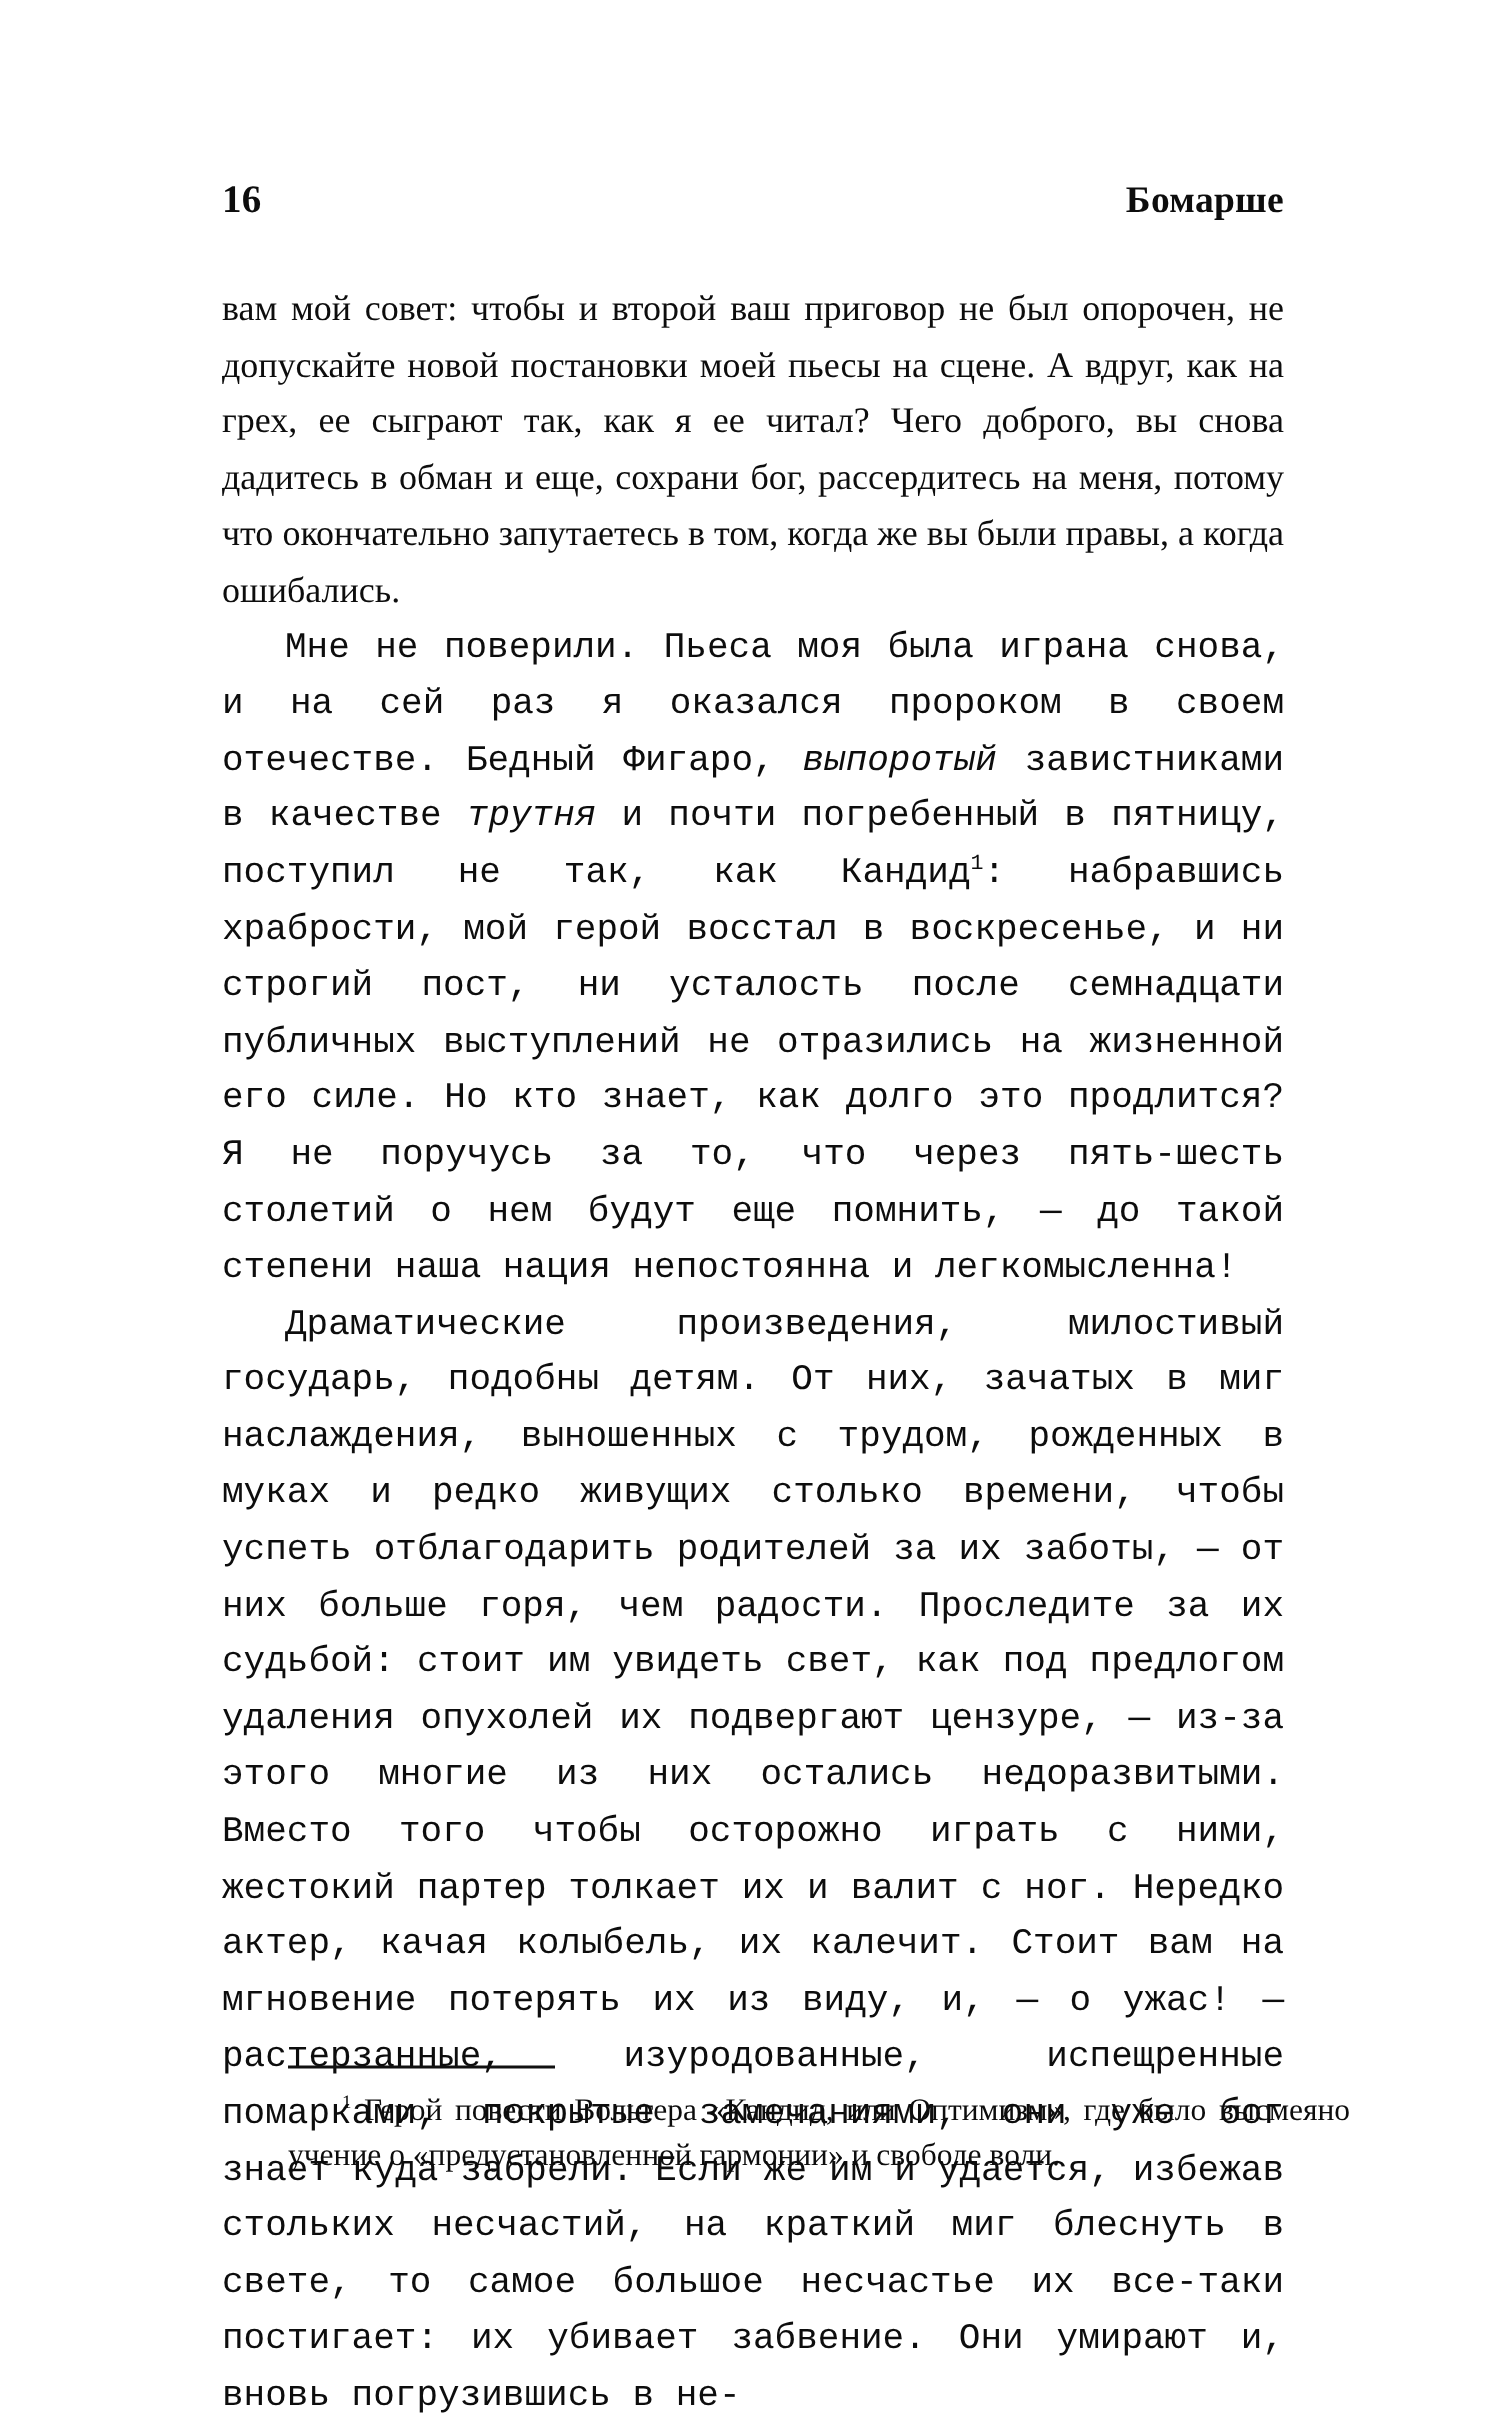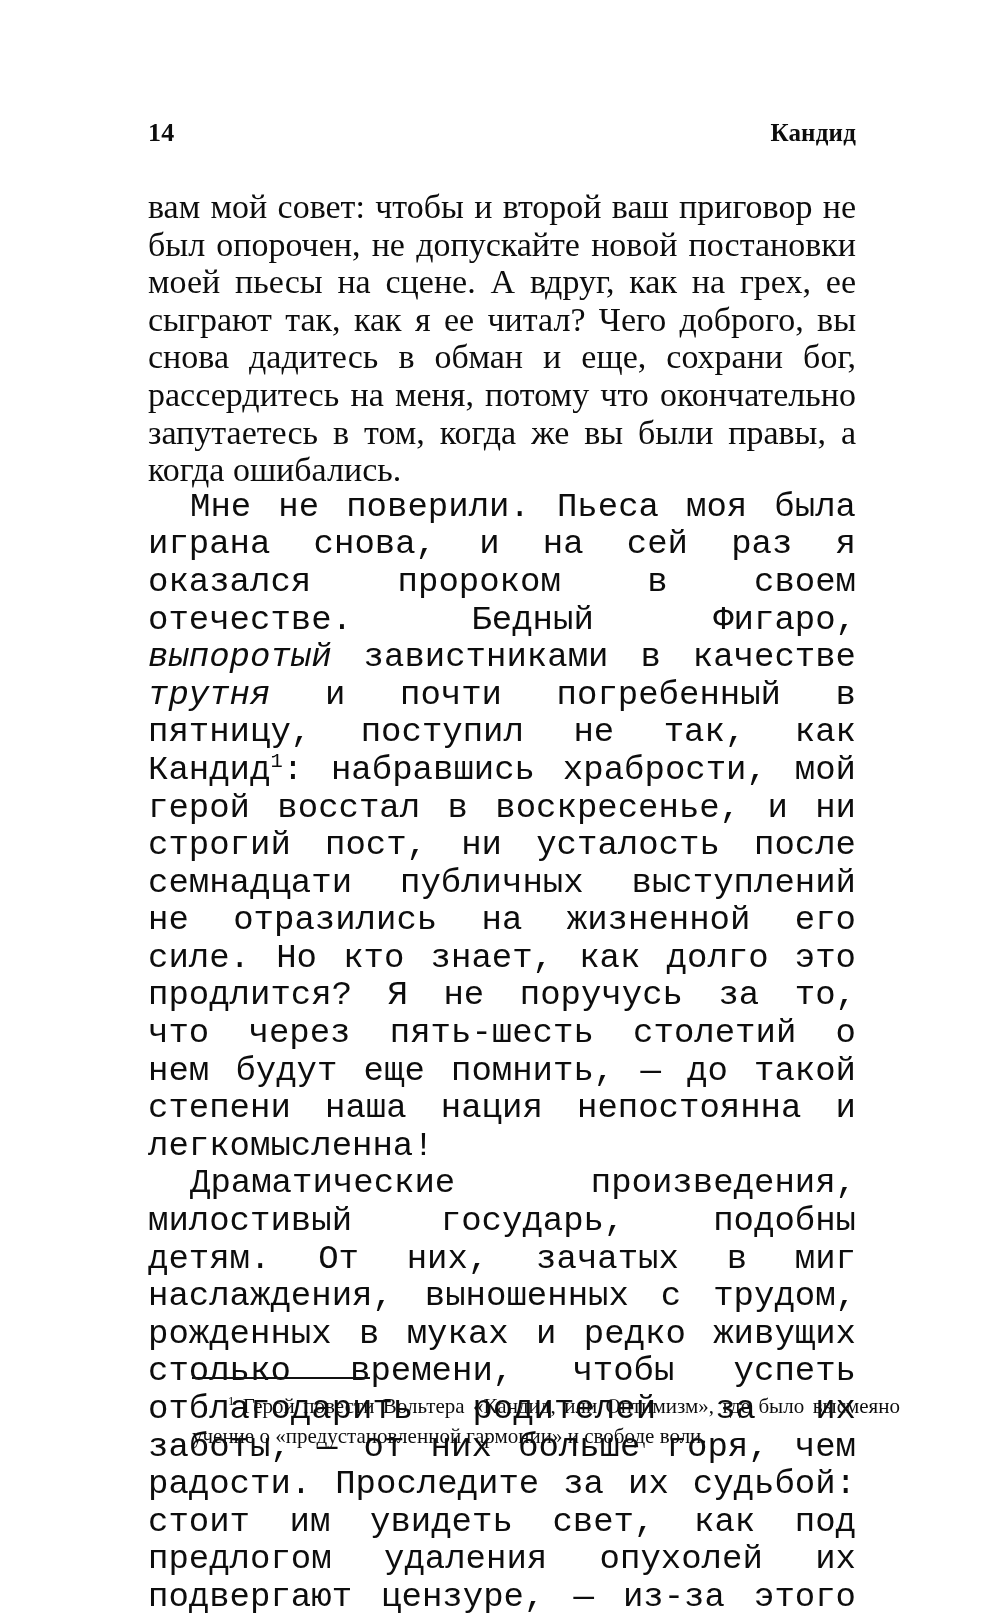--- a/index.html
+++ b/index.html
@@ -39,21 +39,21 @@
     margin-bottom: 40px;
   }
   .running-head .folio {
     font-size: 26px;
   }
   .running-head .book-title {
     font-size: 25px;
   }
   .body-text p {
     margin: 0;
-    font-size: 34px;
+    font-size: 24px;
     line-height: 37.6px;
     text-align: justify;
     text-justify: inter-word;
     hyphens: manual;
   }
   .body-text p.indent {
     text-indent: 42px;
     font-family: Liberation Mono, monospace;
   }
   .body-text p.noindent {
@@ -89,22 +89,22 @@
   }
 </style>
 </head>
 <body>
 
 <div class="page">
 
   <div class="content">
 
     <div class="running-head">
-      <span class="folio">14</span>
-      <span class="book-title">Кандид</span>
+      <span class="folio">16</span>
+      <span class="book-title">Бомарше</span>
     </div>
 
     <div class="body-text">
       <p class="noindent">вам мой совет: чтобы и второй ваш приговор не был опорочен, не допускайте новой постановки моей пьесы на сцене. А вдруг, как на грех, ее сыграют так, как я ее читал? Чего доброго, вы снова дадитесь в обман и еще, сохрани бог, рассердитесь на меня, потому что окончательно запутаетесь в том, когда же вы были правы, а когда ошибались.</p>
       <p class="indent">Мне не поверили. Пьеса моя была играна снова, и на сей раз я оказался пророком в своем отечестве. Бедный Фигаро, <em>выпоротый</em> завистниками в качестве <em>трутня</em> и почти погребенный в пятницу, поступил не так, как Кандид<sup>1</sup>: набравшись храбрости, мой герой восстал в воскресенье, и ни строгий пост, ни усталость после семнадцати публичных выступлений не отразились на жизненной его силе. Но кто знает, как долго это продлится? Я не поручусь за то, что через пять-шесть столетий о нем будут еще помнить, — до такой степени наша нация непостоянна и легкомысленна!</p>
       <p class="indent">Драматические произведения, милостивый государь, подобны детям. От них, зачатых в миг наслаждения, выношенных с трудом, рожденных в муках и редко живущих столько времени, чтобы успеть отблагодарить родителей за их заботы, — от них больше горя, чем радости. Проследите за их судьбой: стоит им увидеть свет, как под предлогом удаления опухолей их подвергают цензуре, — из-за этого многие из них остались недоразвитыми. Вместо того чтобы осторожно играть с ними, жестокий партер толкает их и валит с ног. Нередко актер, качая колыбель, их калечит. Стоит вам на мгновение потерять их из виду, и, — о ужас! — растерзанные, изуродованные, испещренные помарками, покрытые замечаниями, они уже бог знает куда забрели. Если же им и удается, избежав стольких несчастий, на краткий миг блеснуть в свете, то самое большое несчастье их все-таки постигает: их убивает забвение. Они умирают и, вновь погрузившись в не-</p>
     </div>
 
   </div>
 

